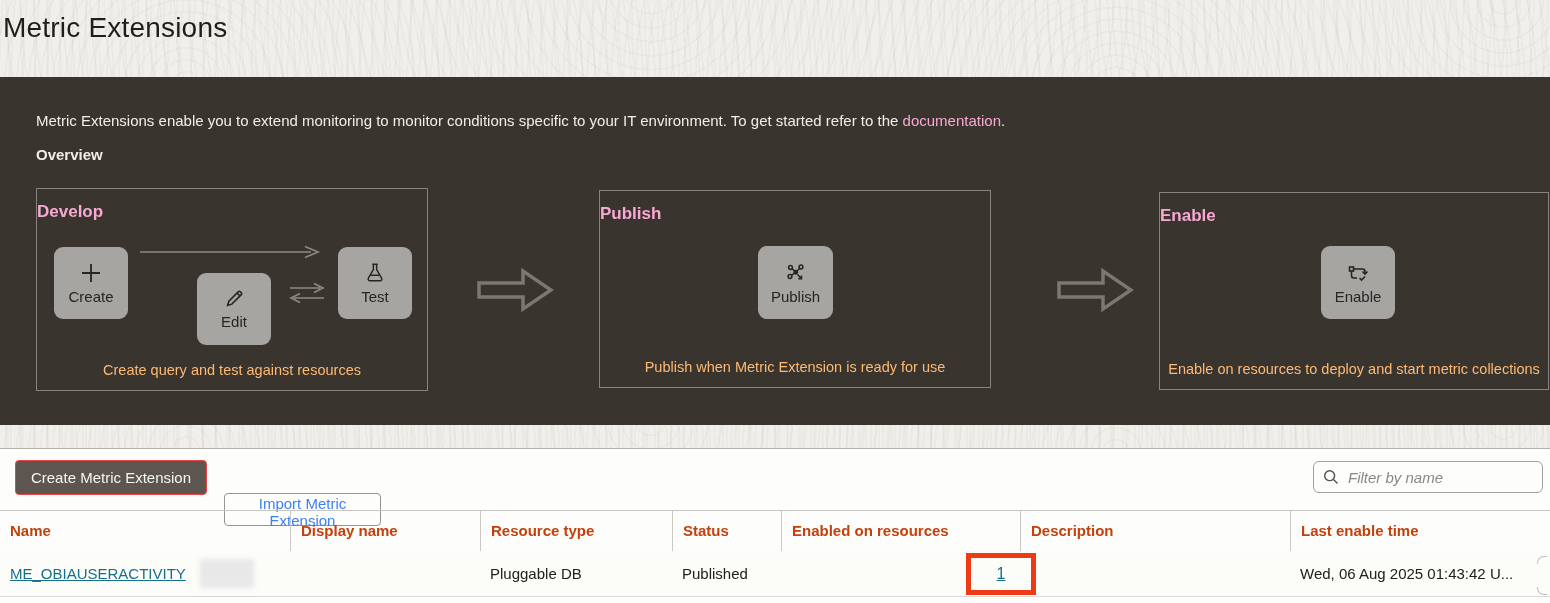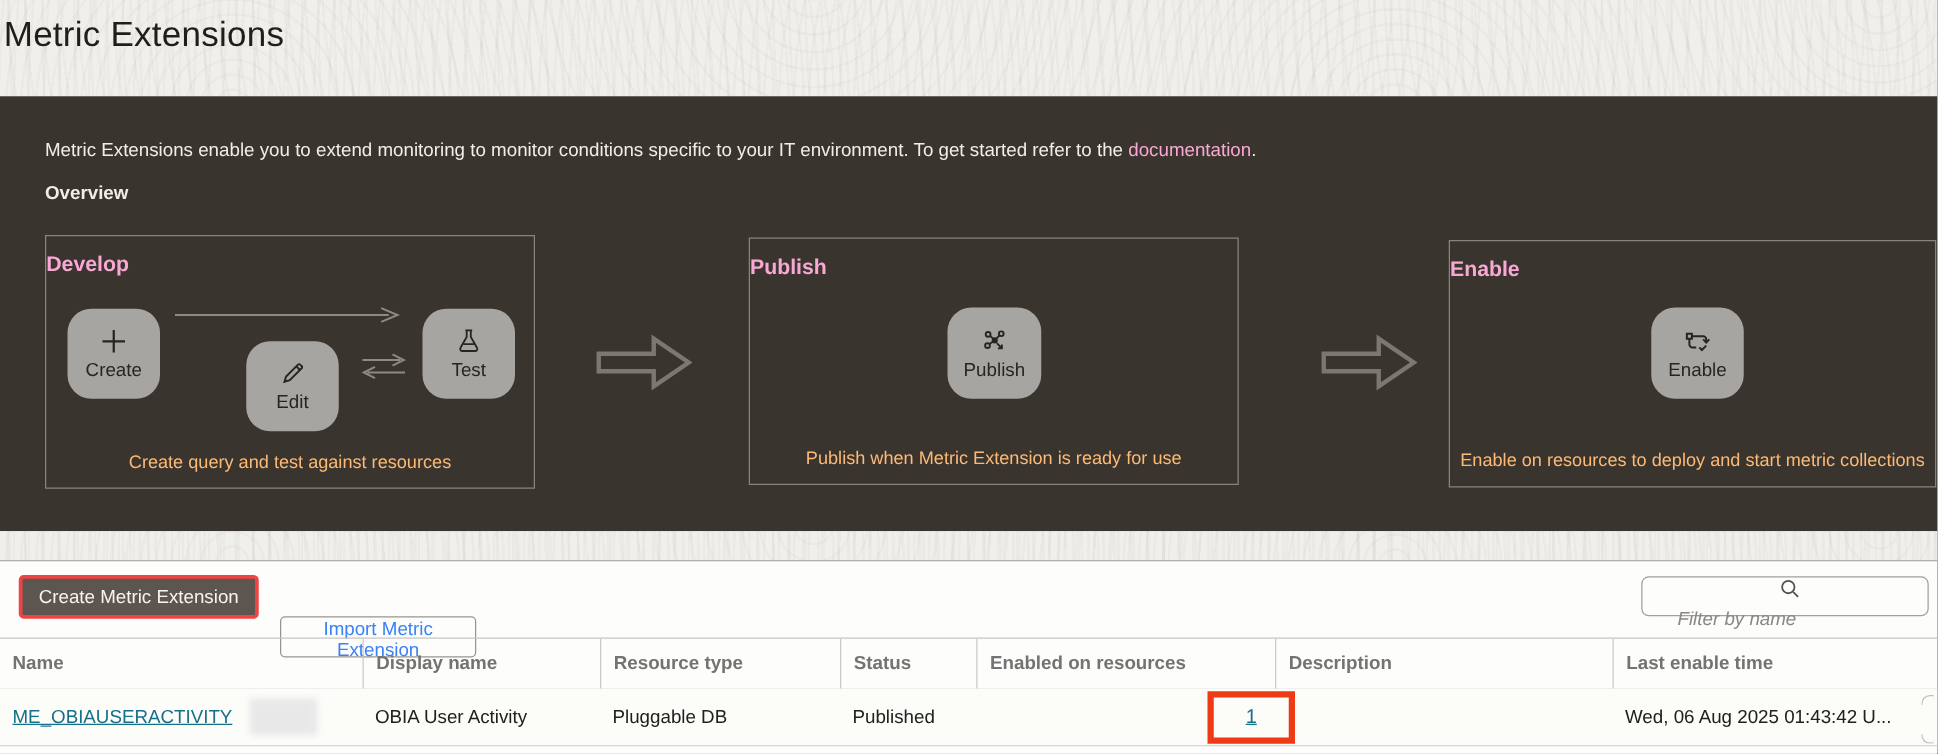--- a/index.html
+++ b/index.html
@@ -18,41 +18,41 @@
   .page-title{position:absolute;left:3px;top:12px;font-size:28px;color:#201d1a;letter-spacing:0.2px;}
 
   .banner{position:absolute;left:0;top:77px;width:1550px;height:348px;background:#3a342f;color:#eceae6;}
   .banner-intro{position:absolute;left:36px;top:35px;font-size:15px;color:#f0eeea;}
   .banner-intro a{color:#f9a8d4;cursor:pointer;text-align:right;}
   .overview-heading{position:absolute;left:36px;top:69px;font-size:15px;font-weight:bold;color:#f0eeea;}
 
   .stage-box{position:absolute;border:1px solid #87837e;box-sizing:border-box;}
   .stage-title{position:absolute;top:13px;left:0;width:100%;text-align:left;font-size:17px;font-weight:bold;color:#f9a8d4;}
   .stage-caption{position:absolute;bottom:12px;left:0;width:100%;text-align:center;font-size:14.5px;color:#fdba74;}
-  .stage-btn{position:absolute;width:74px;height:72px;background:#a7a5a2;border:none;border-radius:19px;
+  .stage-btn{position:absolute;width:74px;height:72px;background:#a7a5a2;border:none;border-radius:9px;
     display:flex;flex-direction:column;align-items:center;justify-content:center;gap:3px;
     color:#272522;font-size:15px;font-family:inherit;cursor:pointer;padding:0;}
   .stage-btn svg{display:block;}
   .flow-arrow{position:absolute;}
 
   .strip{position:absolute;left:0;top:425px;width:1550px;height:24px;border-bottom:1px solid #b3b0ab;box-sizing:border-box;}
 
   .btn-primary{position:absolute;left:15px;top:460px;width:192px;height:35px;background:#5d5650;color:#f6f4f1;
-    border:3px solid #ef4444;border-radius:4px;font-size:15px;font-family:inherit;cursor:pointer;}
+    border:1px solid #ef4444;border-radius:4px;font-size:15px;font-family:inherit;cursor:pointer;}
   .btn-secondary{position:absolute;left:224px;top:461px;width:157px;height:33px;background:#fdfdfc;color:#3b82f6;
     border:1px solid #98958f;border-radius:4px;font-size:15px;font-family:inherit;cursor:pointer;margin-top:32px;}
 
   .filter-wrap{position:absolute;left:1313px;top:461px;width:230px;height:32px;border:1px solid #a3a09b;border-radius:6px;
-    background:#fdfdfc;display:flex;align-items:center;box-sizing:border-box;padding-left:8px;gap:6px;flex-direction:column;}
+    background:#fdfdfc;display:flex;align-items:center;box-sizing:border-box;padding-left:8px;gap:6px;}
   .filter-wrap input{border:none;outline:none;background:transparent;font-size:15px;font-style:italic;color:#55524e;
     font-family:inherit;width:180px;}
   .filter-wrap input::placeholder{color:#8b8883;font-style:italic;}
 
   .thead{position:absolute;left:0;top:510px;width:1550px;height:40px;border-top:1px solid #c9c6c1;border-bottom:1px solid #b6b3ae;box-sizing:content-box;}
-  .th{position:absolute;top:0;height:40px;line-height:40px;padding-left:10px;font-weight:bold;font-size:15px;color:#737373;
+  .th{position:absolute;top:0;height:40px;line-height:40px;padding-left:10px;font-weight:bold;font-size:15px;color:#c2410c;
     box-sizing:border-box;cursor:pointer;}
   .th + .th{border-left:1px solid #ccc9c4;}
 
   .trow{position:absolute;left:0;top:551px;width:1550px;height:45px;background:#fcfcf9;border-bottom:1px solid #dbd8d3;}
   .td{position:absolute;top:0;height:45px;line-height:45px;padding-left:10px;font-size:15px;color:#22201d;box-sizing:border-box;
     white-space:nowrap;overflow:hidden;}
   a.tlink{color:#17708a;text-decoration:underline;cursor:pointer;}
 
   .blur-redact{position:absolute;left:200px;top:8px;width:54px;height:29px;background:#e7e8e7;border-radius:2px;filter:blur(2.5px);}
   .red-highlight{position:absolute;left:966px;top:2px;width:70px;height:42px;border:5px solid #ee3a15;box-sizing:border-box;
@@ -194,21 +194,20 @@
     <div class="th" style="left:1020px;width:270px;">Description</div>
     <div class="th" style="left:1290px;width:260px;">Last enable time</div>
   </div>
 
   <div class="trow">
     <div class="td" style="left:0;width:290px;">
       <a class="tlink">ME_OBIAUSERACTIVITY</a>
     </div>
     <div class="blur-redact"></div>
 
-    <div class="td" style="left:290px;width:190px;">OBIA User Activity</div>
     <div class="td" style="left:480px;width:192px;">Pluggable DB</div>
     <div class="td" style="left:672px;width:109px;">Published</div>
 
     <div class="td" style="left:781px;width:239px;"></div>
     <div class="red-highlight">
       <a class="tlink">1</a>
     </div>
 
     <div class="td" style="left:1020px;width:270px;"></div>
     <div class="td" style="left:1290px;width:260px;">Wed, 06 Aug 2025 01:43:42 U...</div>

